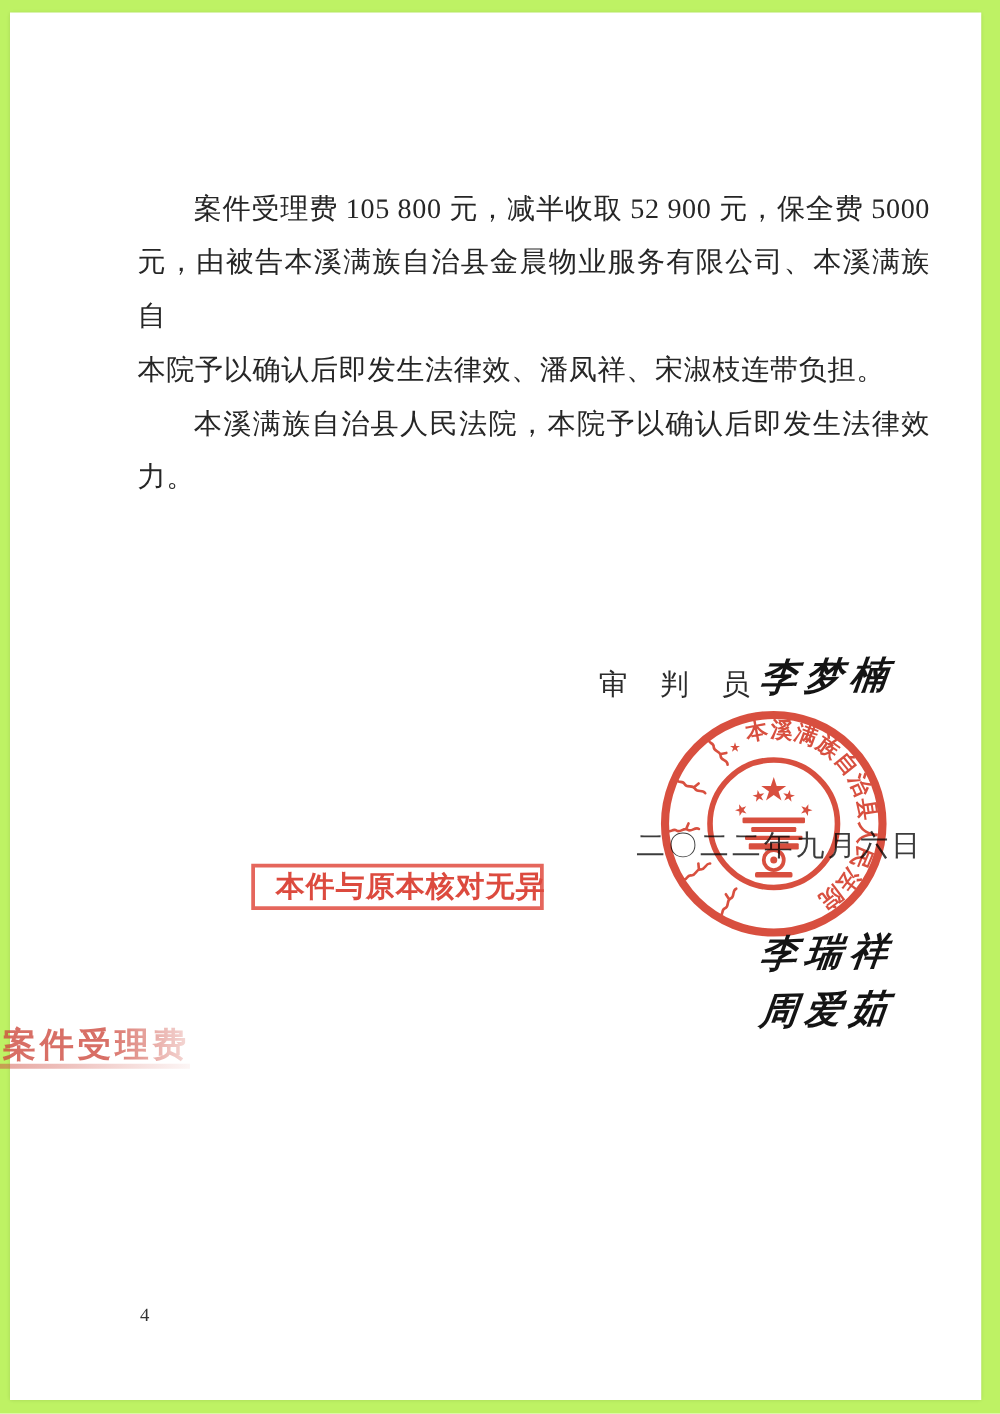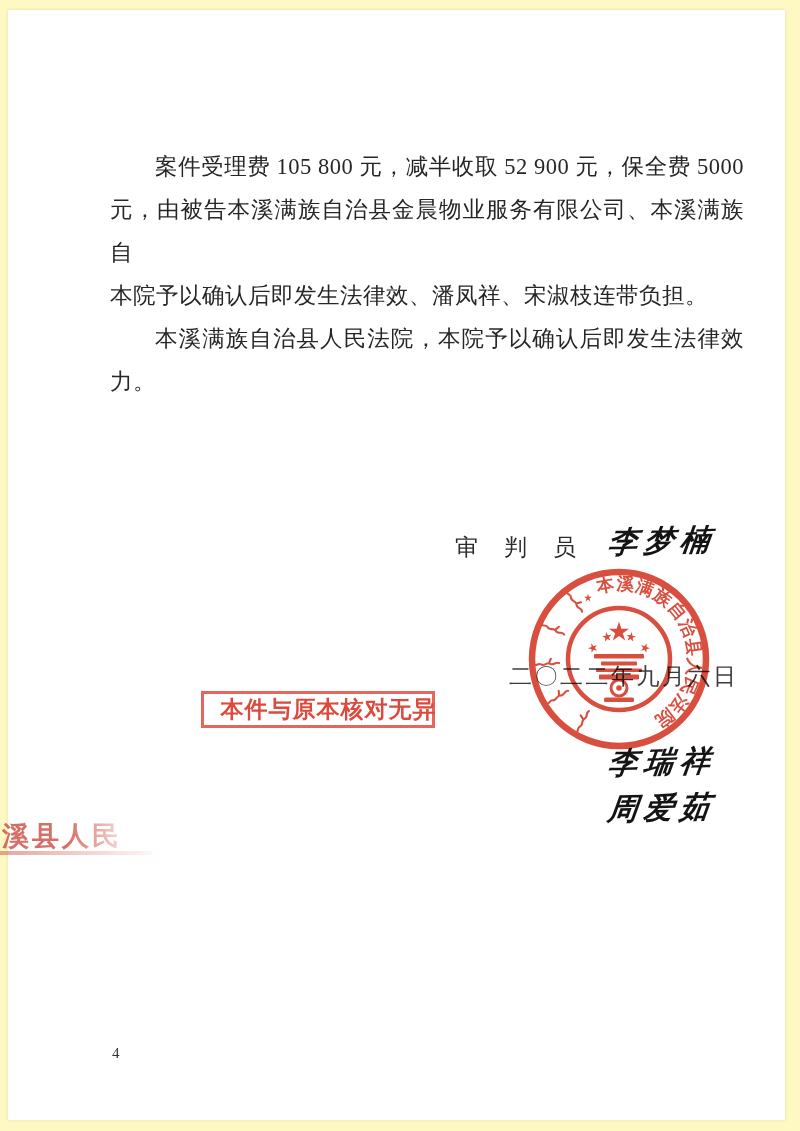--- a/index.html
+++ b/index.html
@@ -1,19 +1,19 @@
 <!DOCTYPE html>
 <html><head>
 <meta charset="utf-8">
 <style>
   html,body{margin:0;padding:0;}
   .canvas{
     position:relative;
     width:800px;height:1131px;
-    background:#fef9c3;
+    background:#bef264;
     overflow:hidden;
     font-family:"Liberation Serif", serif;
   }
   .page{
     position:absolute;
     left:8px;top:10px;
     width:777px;height:1110px;
     background:#ffffff;
     box-shadow:0 0 3px rgba(0,0,0,0.12);
   }
@@ -34,20 +34,21 @@
     text-align-last:justify;
   }
   .line.indent{text-indent:2em;}
   
   .sig-label{
     position:absolute;
     color:#2b2b2b;
     font-size:23px;
     letter-spacing:1.5px;
     white-space:nowrap;
+    margin-left:24px;
   }
   .sig-name{
     position:absolute;
     color:#141414;
     font-size:30px;
     font-weight:700;
     letter-spacing:6px;
     white-space:nowrap;
     transform:skewX(-8deg) rotate(-1.5deg);
     font-style:italic;
@@ -174,17 +175,17 @@
       <circle cx="0" cy="29" r="2.8" stroke="none"></circle>
     </g>
   </svg>
 
   <div class="verify-stamp">本件与原本核对无异</div>
 
   <div class="sig-name" style="left:608px;top:742px;">李瑞祥</div>
 
   <div class="sig-name" style="left:608px;top:788px;">周爱茹</div>
 
-  <div class="edge-stamp">溪县人民</div>
+  <div class="edge-stamp">案件受理费</div>
   <div class="edge-stamp-line"></div>
 
   <div class="page-number">4</div>
 </div>
 
 </body></html>

